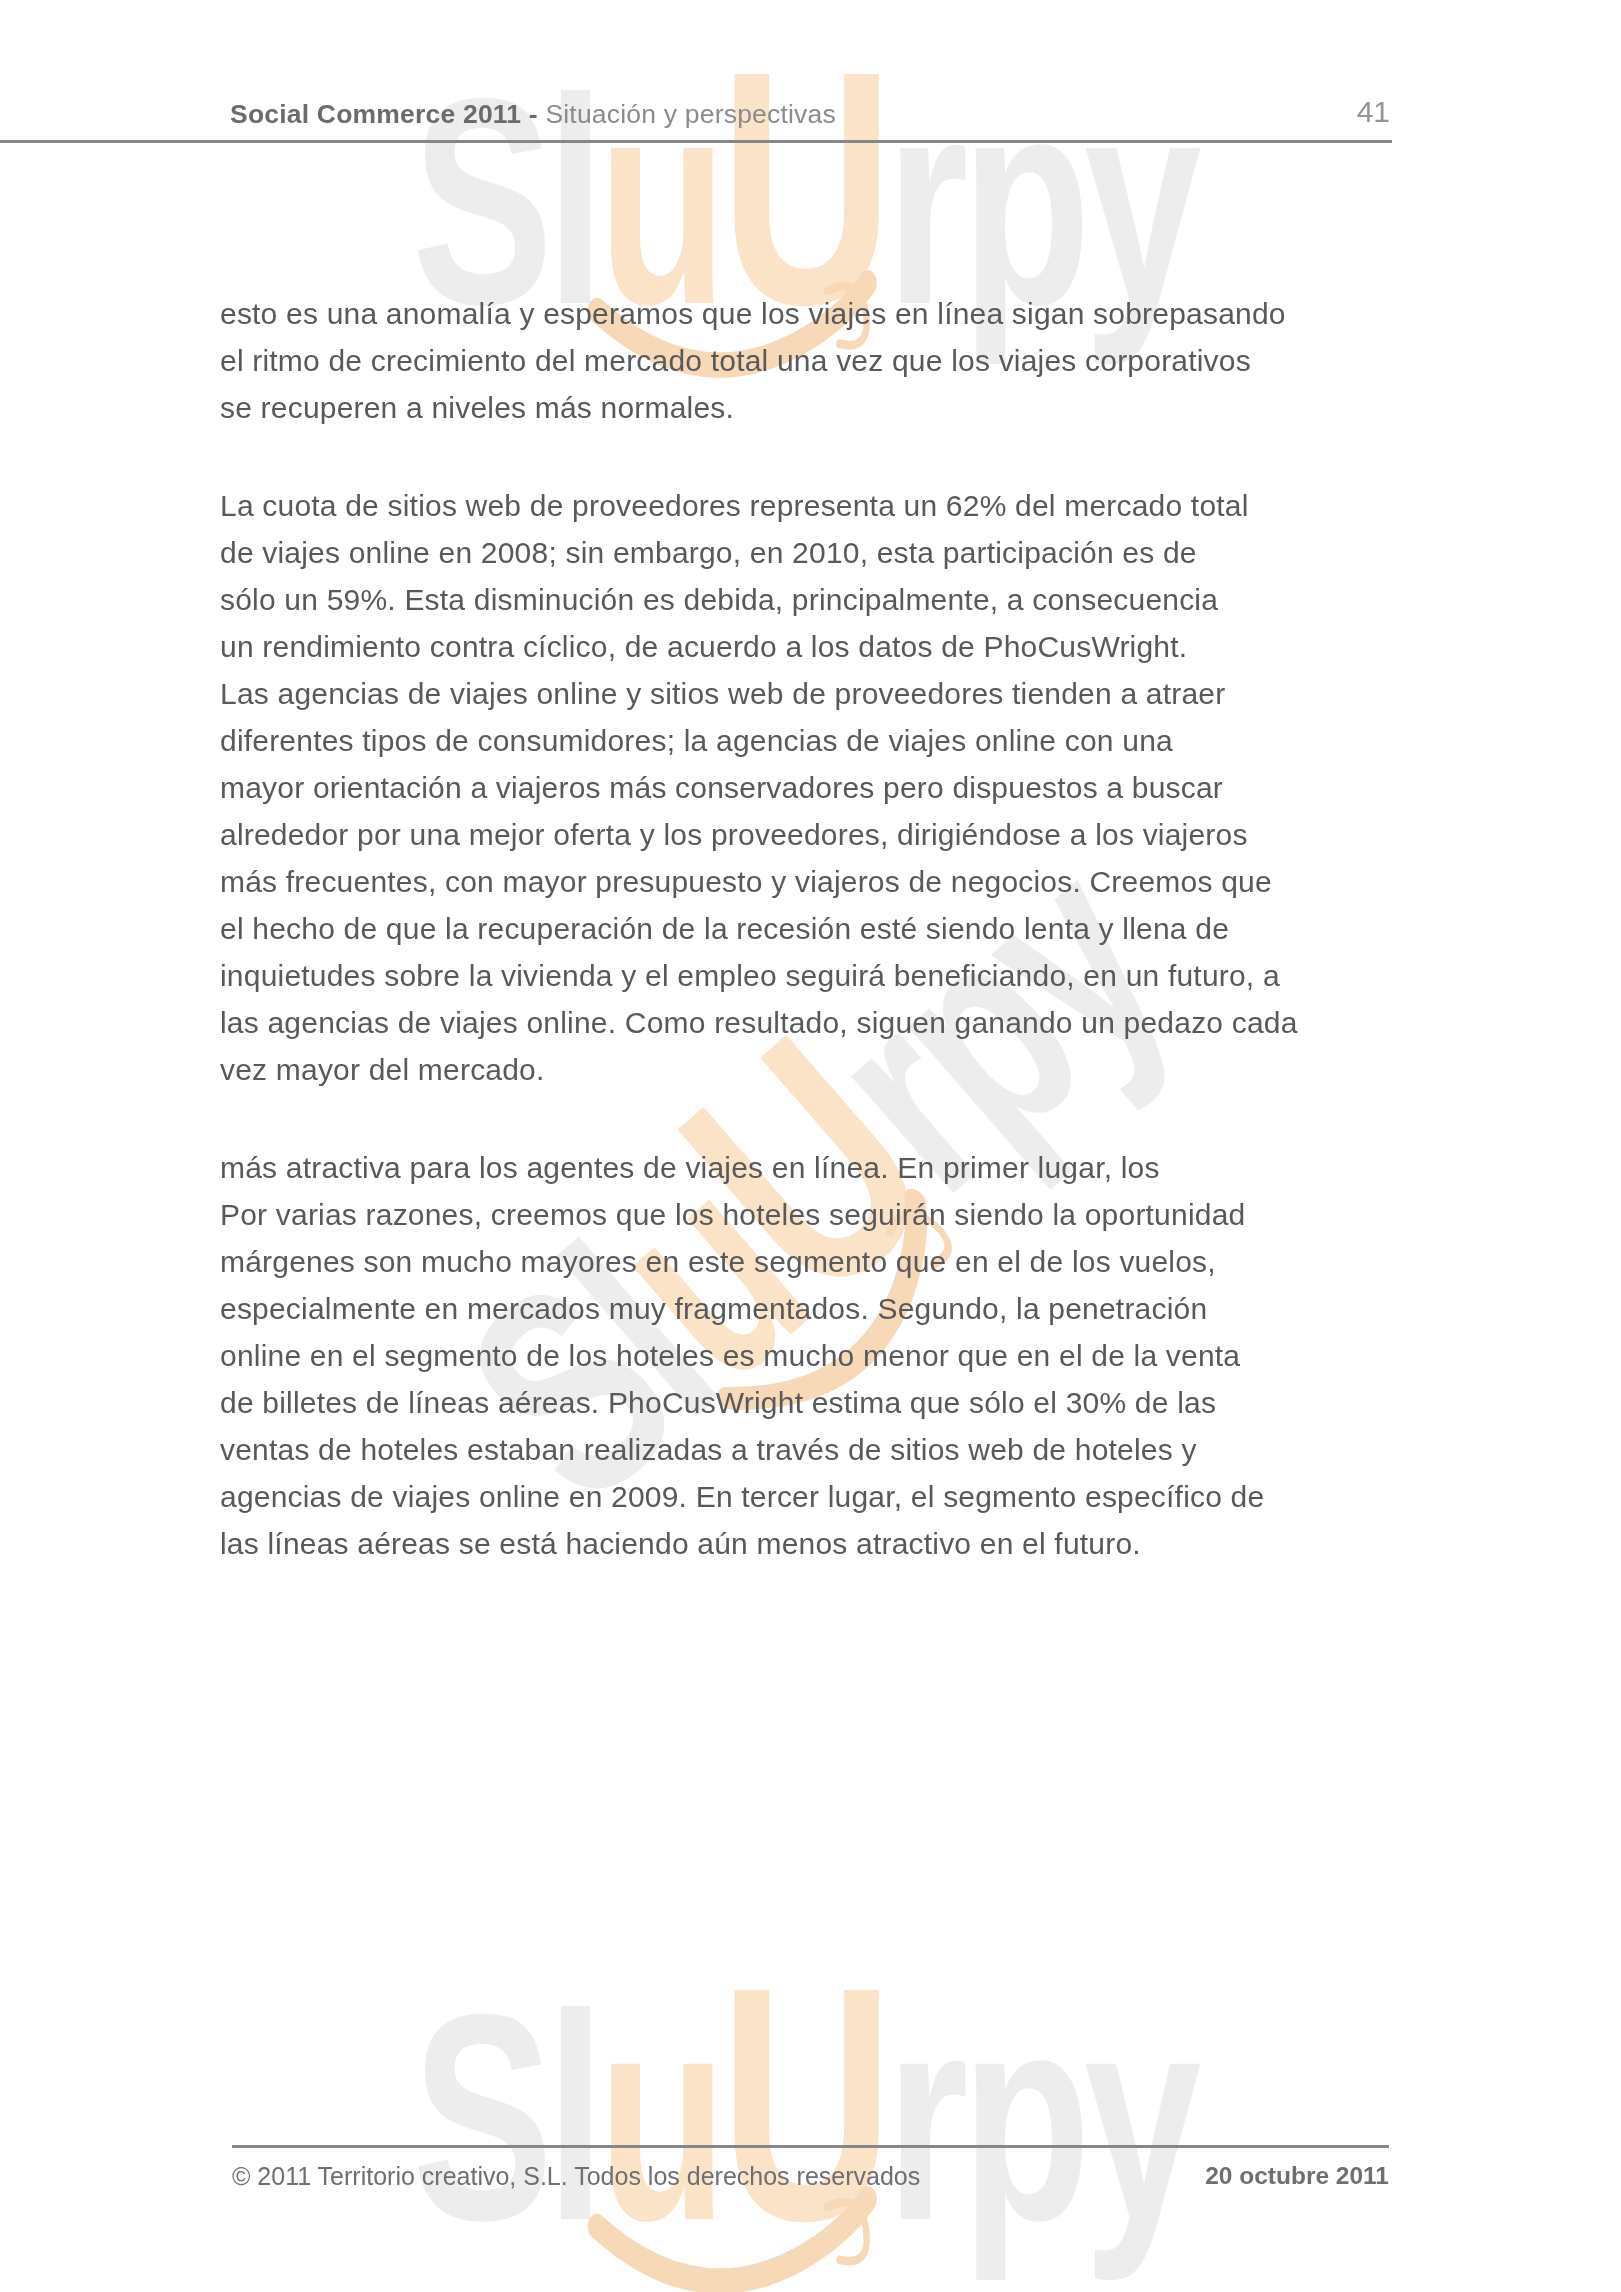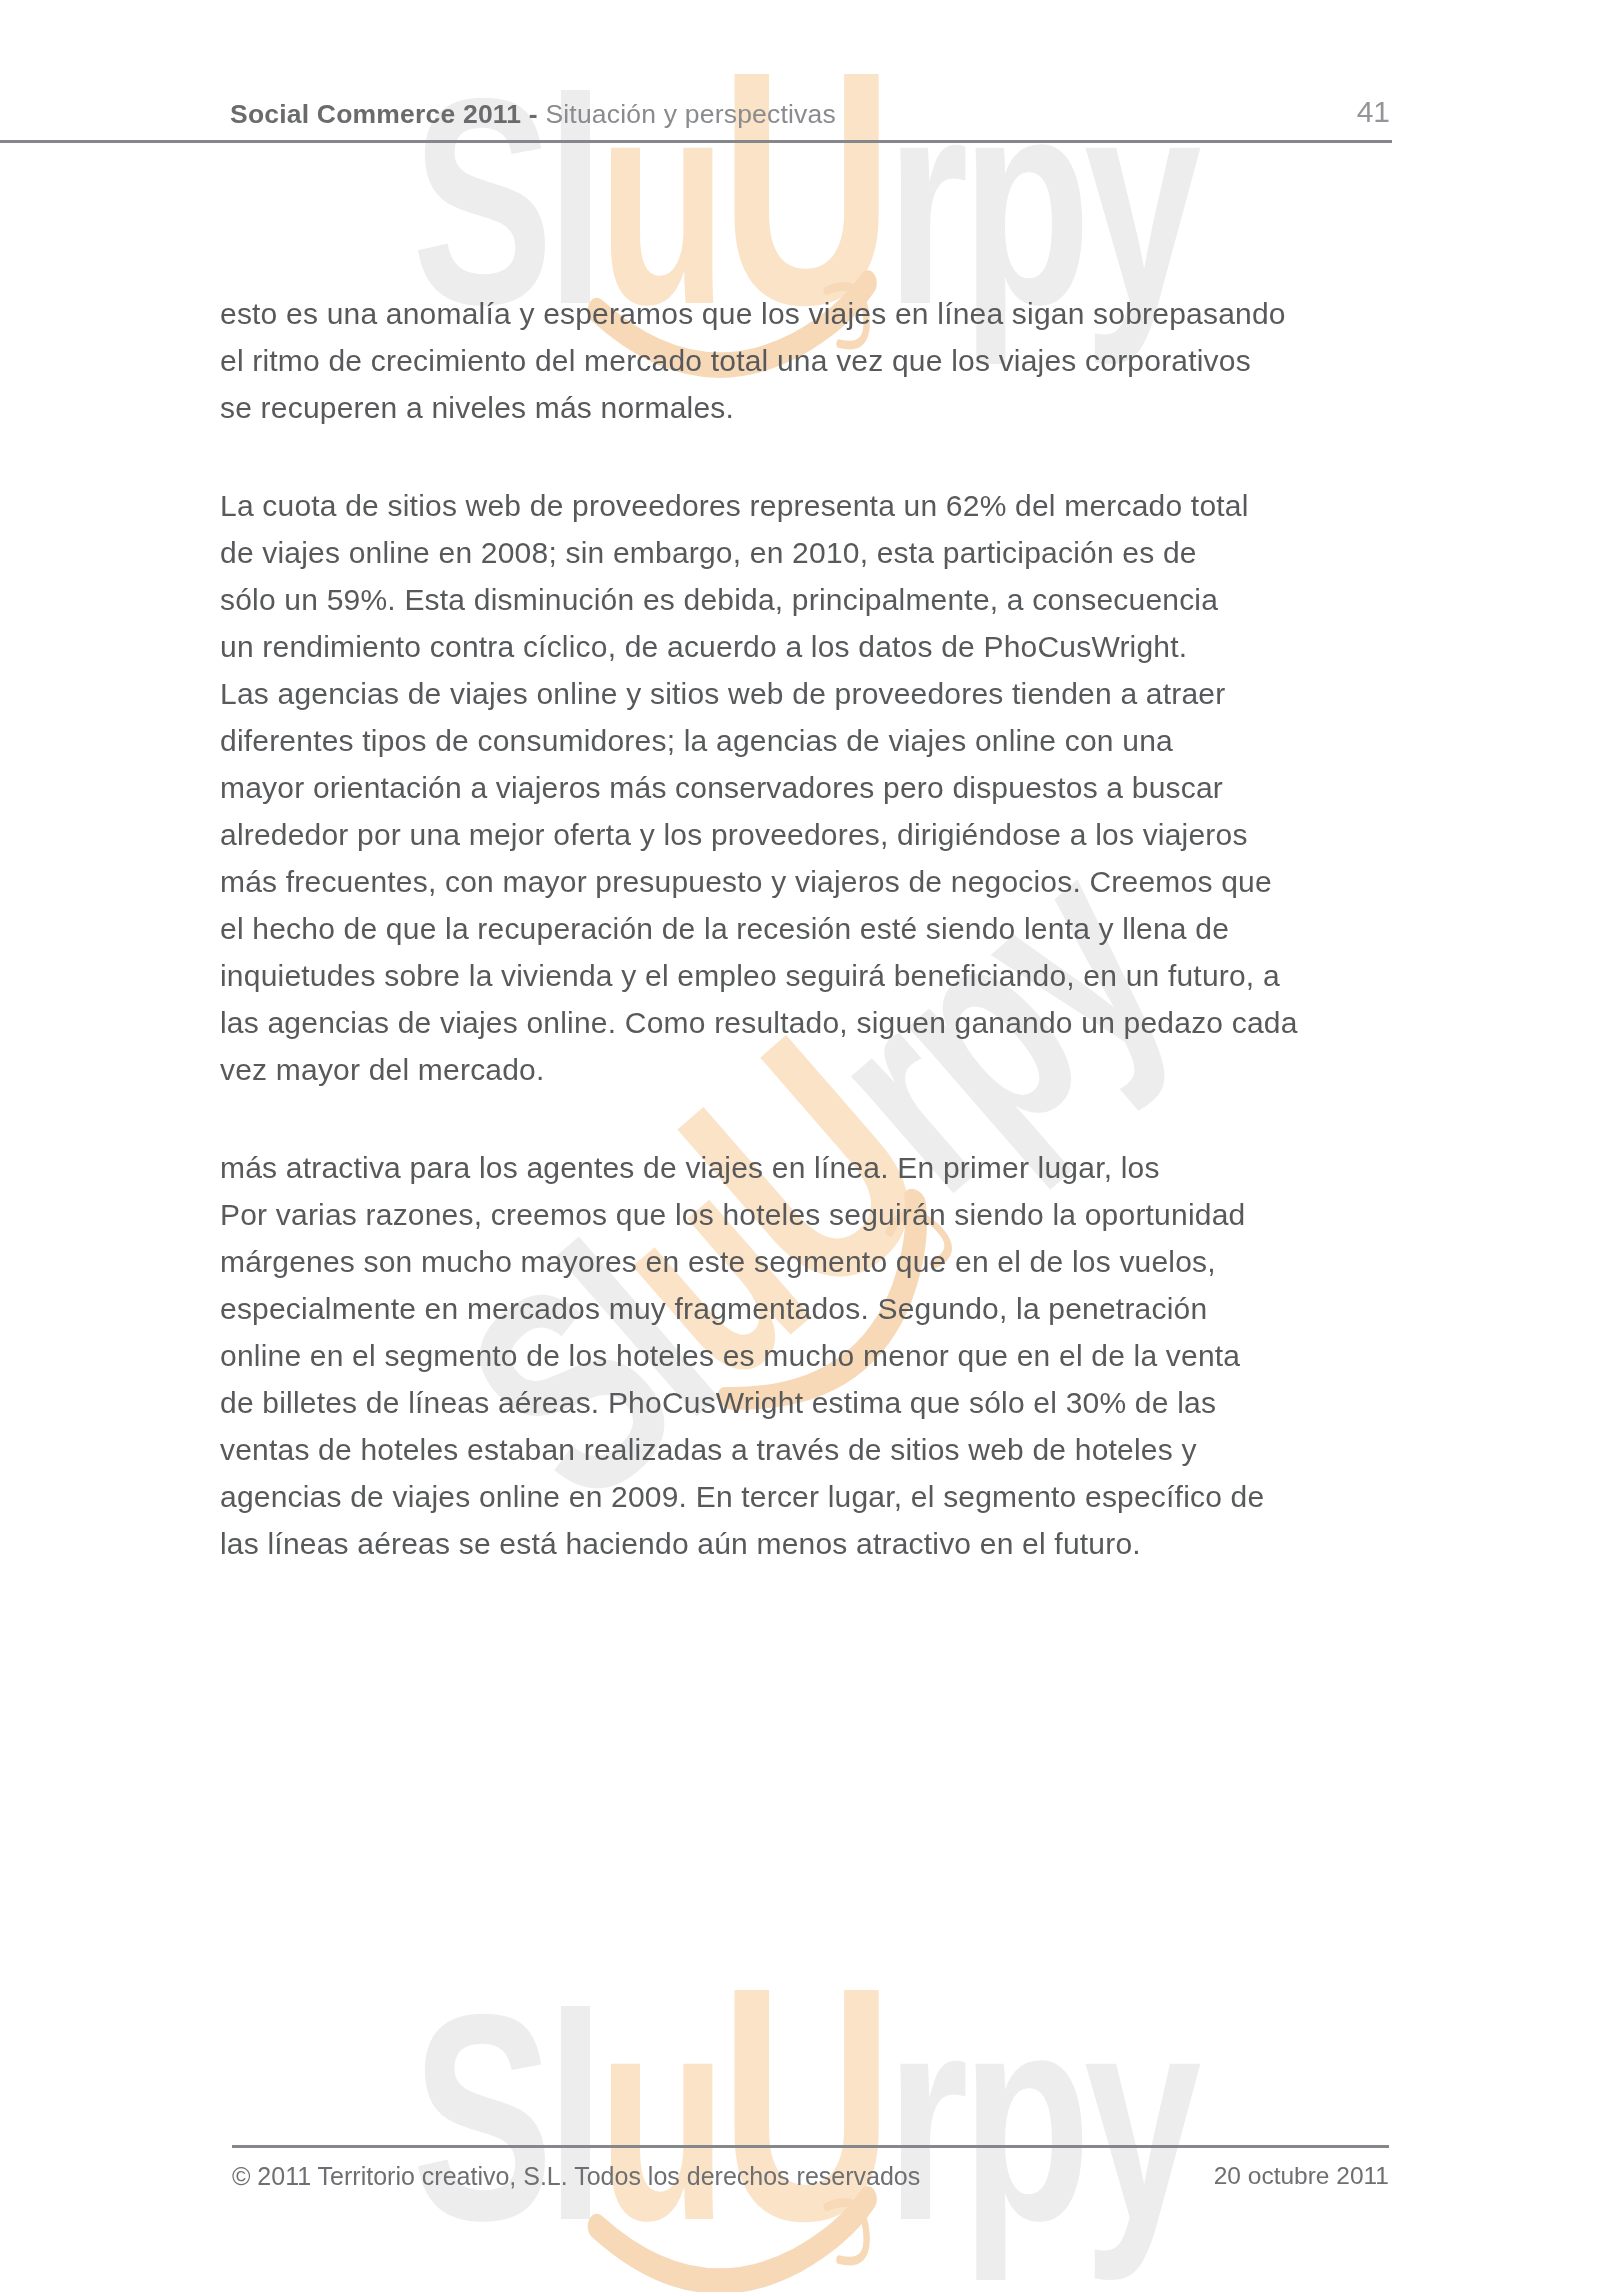--- a/index.html
+++ b/index.html
@@ -81,21 +81,21 @@
   .footer-rule{
     position:absolute;left:232px;top:2145px;
     width:1157px;height:2.9px;background:var(--rule);
   }
   .footer-copyright{
     position:absolute;left:232px;top:2162px;
     font-size:25px;color:var(--footer-text);
   }
   .footer-date{
     position:absolute;right:232px;top:2162px;
-    font-size:24.5px;color:var(--footer-text);
+    font-size:24.5px;color:var(--footer-text);font-weight:bold;
   }
 </style>
 </head>
 <body>
 
 <div class="page">
 
   <div class="sluurpy wm-top" aria-hidden="true">
     <span class="g">Sl</span><span class="o u-small">u</span><span class="o u-big">U</span><span class="g">rpy</span>
     <svg class="smile" viewBox="0 0 440 120">

